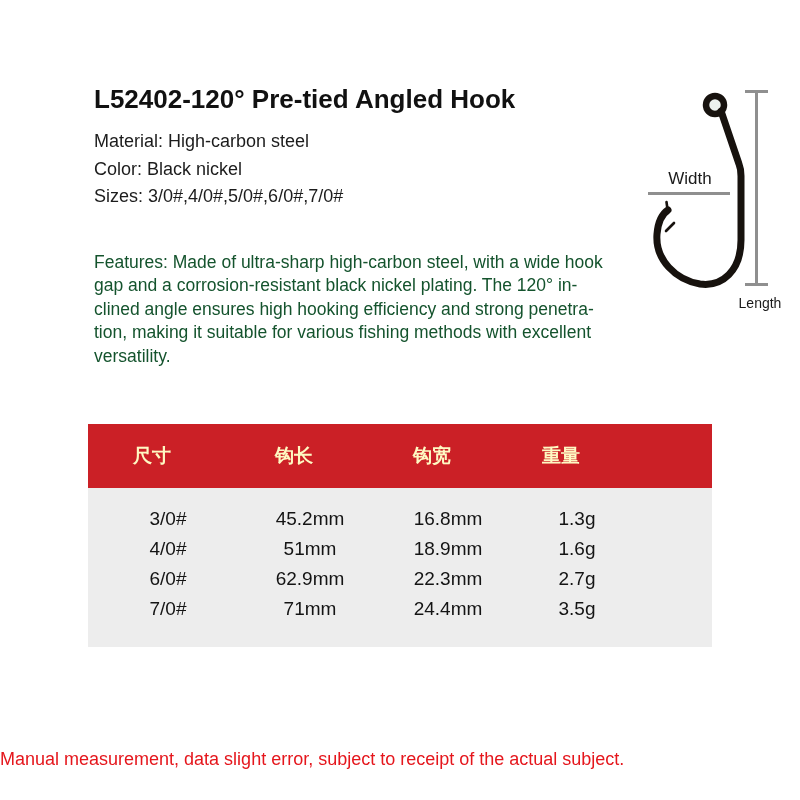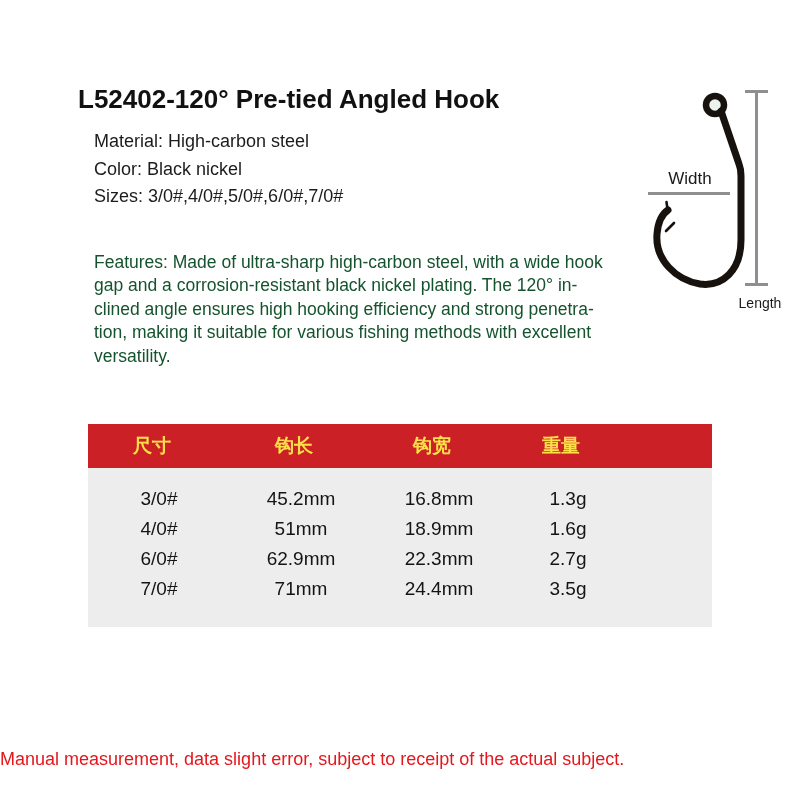--- a/index.html
+++ b/index.html
@@ -12,21 +12,21 @@
     position: relative;
     width: 800px;
     height: 800px;
     background: #ffffff;
     overflow: hidden;
   }
 
   
   .page-title {
     position: absolute;
-    left: 78px; top: 84px;
+    left: 94px; top: 84px;
     font-size: 26px;
     font-weight: bold;
     color: #111111;
     letter-spacing: 0;
   }
   .specs {
     position: absolute;
     left: 94px; top: 128px;
     font-size: 18px;
     line-height: 27.5px;
@@ -88,31 +88,31 @@
 
   
   .size-table {
     position: absolute;
     left: 88px; top: 424px;
     width: 624px;
   }
   .size-table .thead {
     display: grid;
     grid-template-columns: 128px 156px 120px 138px;
-    height: 44px;
+    height: 64px;
     align-items: center;
     background: #cb2026;
-    color: #fde047;
+    color: #fef9c3;
     font-size: 19px;
     font-weight: bold;
   }
   .size-table .thead .th { text-align: center; }
   .size-table .tbody {
     background: #ededed;
-    padding: 16px 0 23px 7px;
+    padding: 16px 0 23px 16px;
   }
   .size-table .tr {
     display: grid;
     grid-template-columns: 128px 156px 120px 138px;
     height: 30px;
     align-items: center;
     font-size: 19px;
     color: #141414;
   }
   .size-table .td { text-align: center; }

